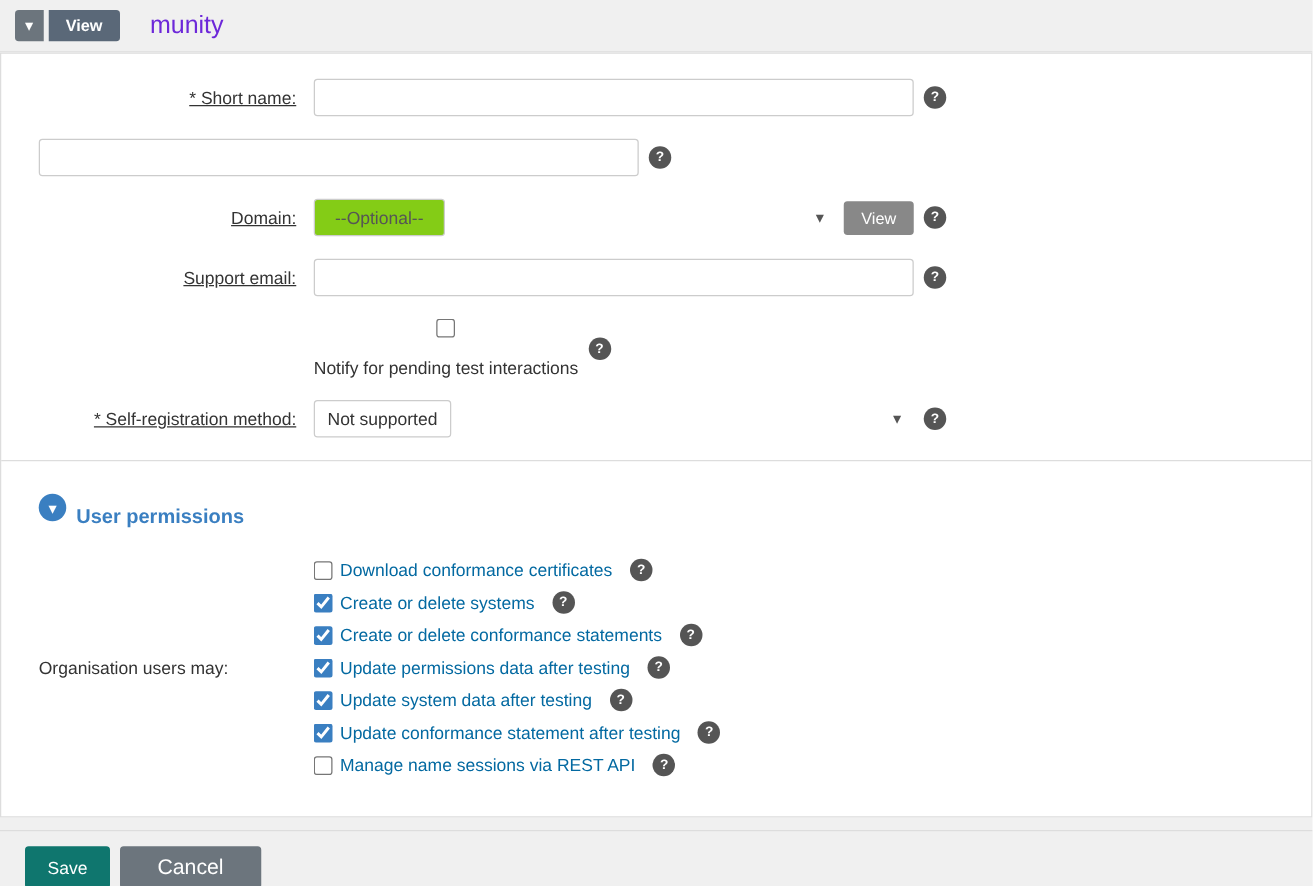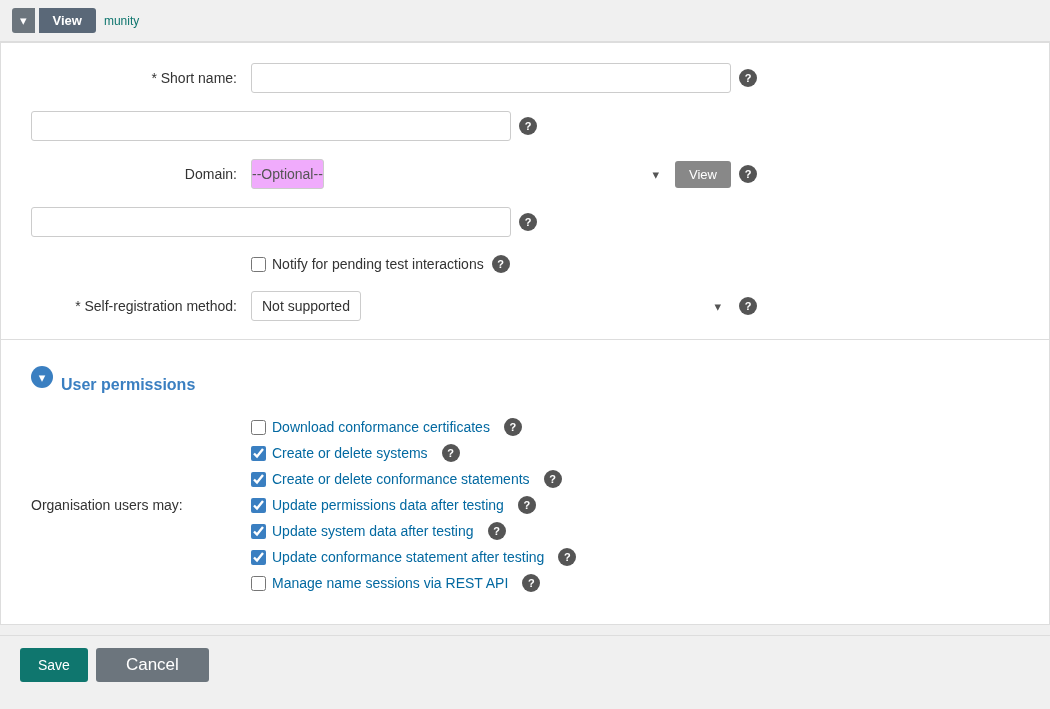--- a/index.html
+++ b/index.html
@@ -30,23 +30,23 @@
       background: #5a6878;
       color: #fff;
       border: none;
       padding: 5px 14px;
       border-radius: 0 3px 3px 0;
       cursor: pointer;
       font-size: 13px;
       font-weight: bold;
     }
     .community-title {
-      color: #0f766e;
-      font-size: 12px;
-      margin-left: 4px;
+      color: #6d28d9;
+      font-size: 20px;
+      margin-left: 20px;
     }
     .main-content {
       background: #fff;
       margin: 0;
       padding: 20px 0 20px 0;
       border: 1px solid #ddd;
     }
     .form-section {
       padding: 0 30px;
     }
@@ -55,20 +55,21 @@
       align-items: center;
       margin-bottom: 18px;
     }
     .form-label {
       width: 220px;
       text-align: right;
       padding-right: 14px;
       font-size: 14px;
       color: #333;
       flex-shrink: 0;
+      text-decoration: underline;
     }
     .form-control {
       flex: 1;
       max-width: 480px;
       padding: 6px 10px;
       border: 1px solid #ccc;
       border-radius: 3px;
       font-size: 14px;
       color: #333;
       outline: none;
@@ -90,26 +91,26 @@
     }
     .domain-row {
       display: flex;
       align-items: center;
       flex: 1;
       max-width: 480px;
       gap: 6px;
     }
     .domain-select {
       flex: 1;
-      padding: 6px 0;
+      padding: 6px 16px;
       border: 1px solid #ccc;
       border-radius: 3px;
       font-size: 14px;
       color: #555;
-      background: #f0abfc;
+      background: #84cc16;
       appearance: none;
       -webkit-appearance: none;
       cursor: pointer;
     }
     .select-wrapper {
       position: relative;
       flex: 1;
     }
     .select-wrapper::after {
       content: '▾';
@@ -132,24 +133,25 @@
     }
     .checkbox-row {
       display: flex;
       align-items: center;
       margin-bottom: 18px;
       padding-left: 220px;
     }
     .checkbox-label {
       display: flex;
       align-items: center;
-      gap: 6px;
-      font-size: 14px;
-      color: #333;
-      cursor: pointer;
+      gap: 16px;
+      font-size: 14px;
+      color: #333;
+      cursor: pointer;
+      flex-direction: column;
     }
     input[type="checkbox"] {
       width: 15px;
       height: 15px;
       cursor: pointer;
       accent-color: #3a7fc1;
     }
     .self-reg-select {
       flex: 1;
       max-width: 480px;
@@ -285,20 +287,21 @@
           <select class="domain-select">
             <option>--Optional--</option>
           </select>
         </div>
         <button class="btn-view-domain">View</button>
       </div>
       <span class="help-icon">?</span>
     </div>
 
     <div class="form-row">
+      <label class="form-label">Support email:</label>
       <input type="text" class="form-control" value="" style="">
       <span class="help-icon">?</span>
     </div>
 
     <div class="checkbox-row">
       <label class="checkbox-label">
         <input type="checkbox" style="">
         <span>Notify for pending test interactions</span>
       </label>
       <span class="help-icon" style="margin-left:8px;">?</span>

